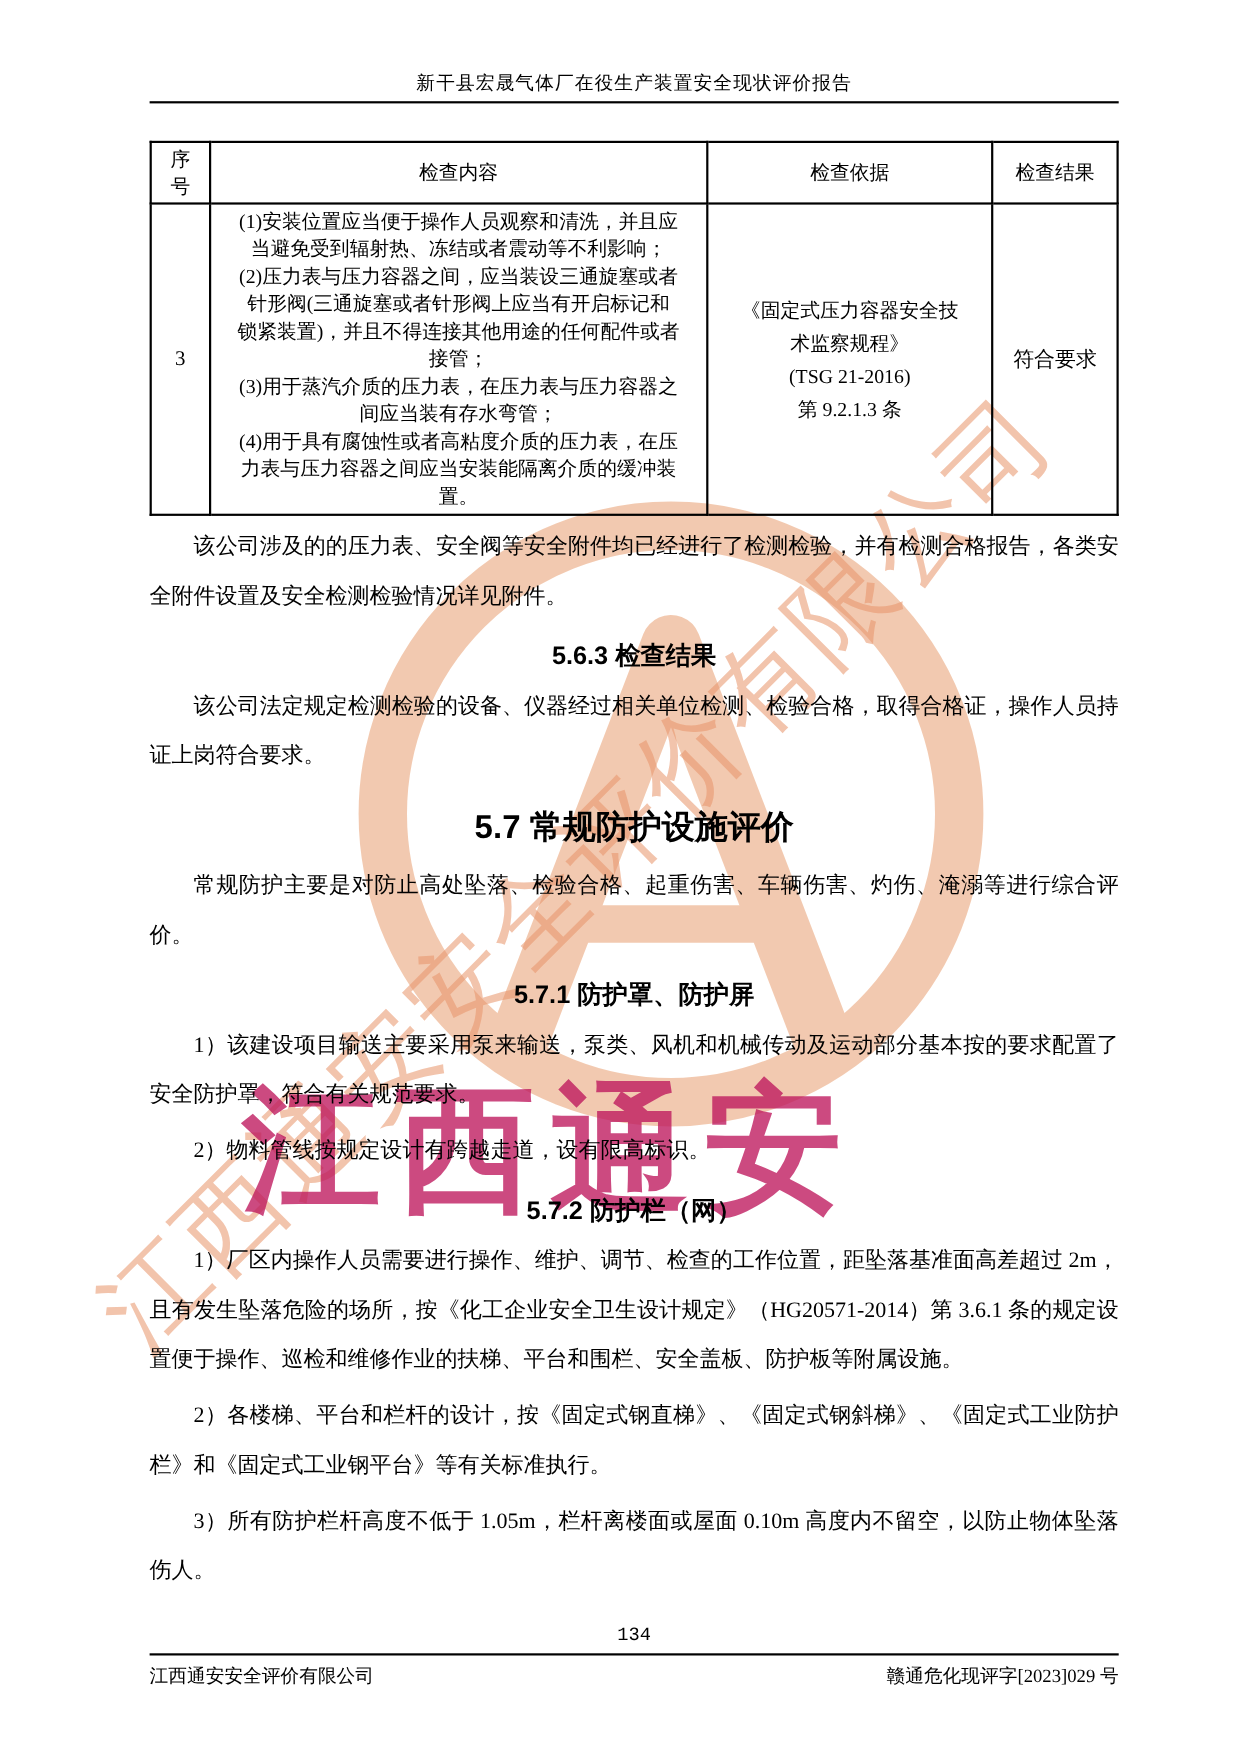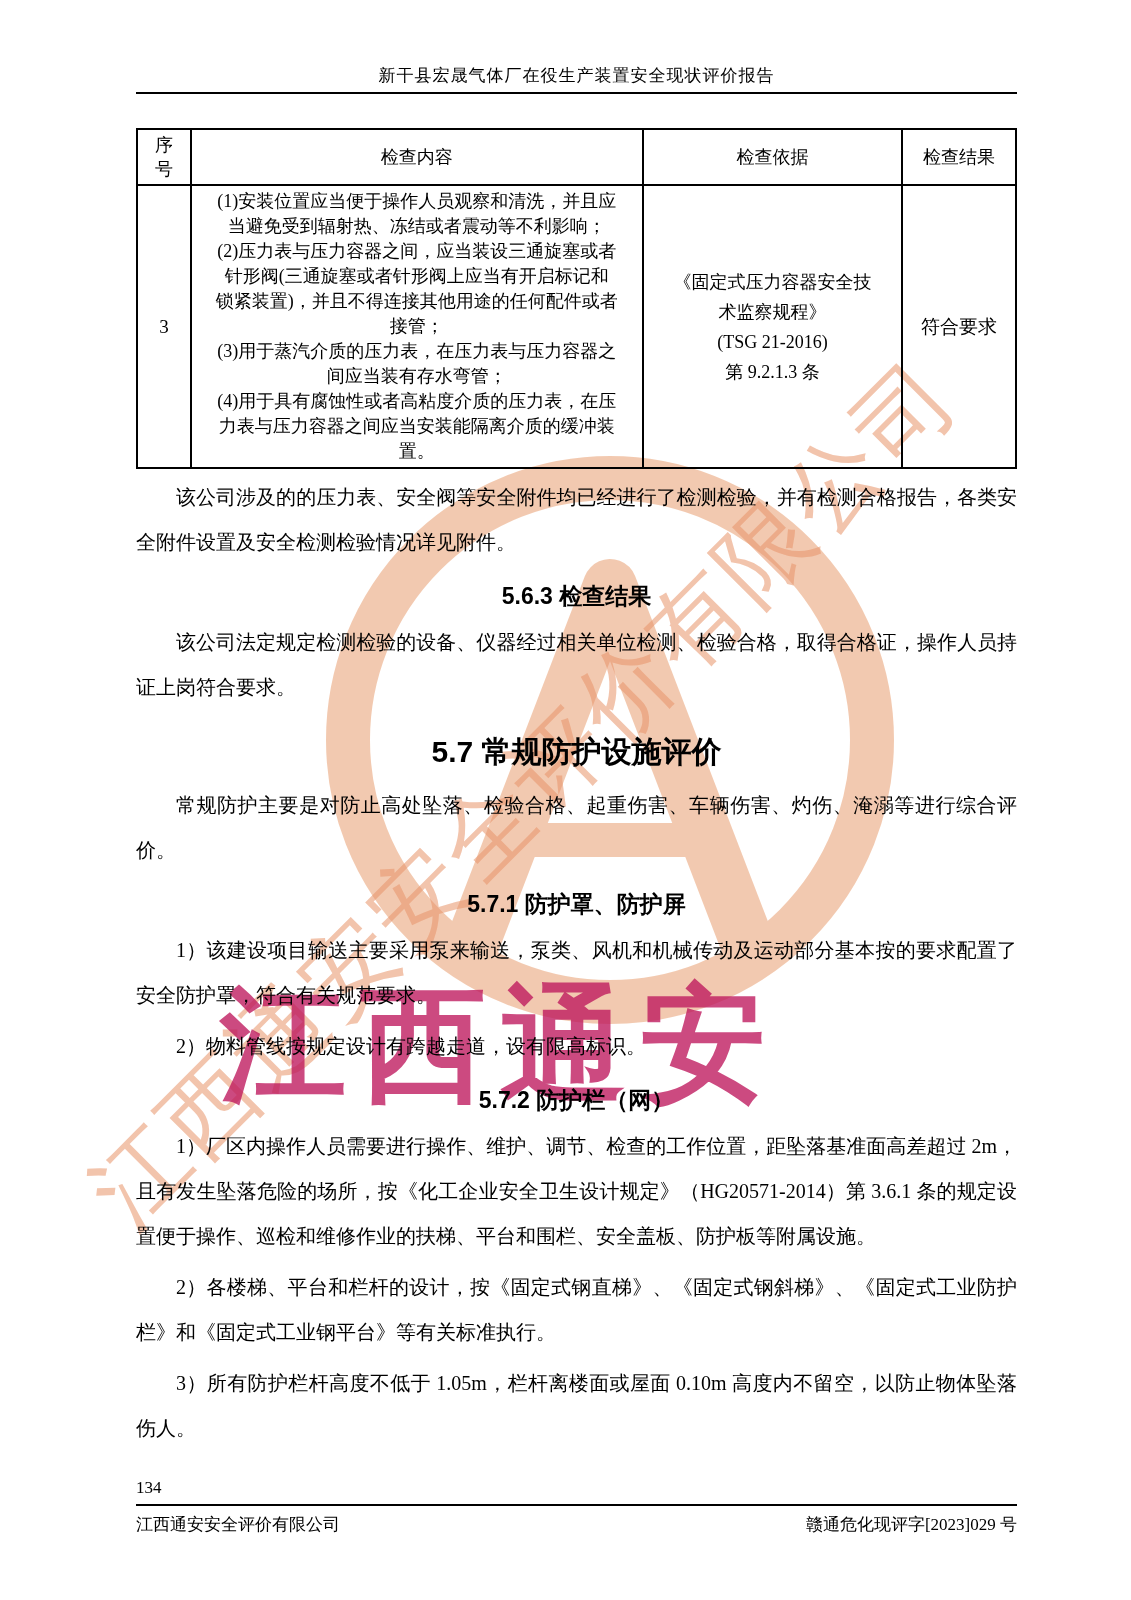--- a/index.html
+++ b/index.html
@@ -55,21 +55,21 @@
   .h2, .h3 {
     font-family: Liberation Sans, sans-serif;
     font-weight: 700;
     margin: 0;
     text-align: center;
   }
   .h2 { font-size: 30px; margin: 22px 0 10px; }
   .h3 { font-size: 23px; margin: 16px 0 8px; }
 
   .footer { position: absolute; left: 136px; width: 881px; top: 1478px; z-index: 2; font-size: 17px; }
-  .page-number { text-align: left; margin-bottom: 6px; }
+  .page-number { text-align: center; margin-bottom: 6px; font-family: Liberation Mono, monospace; }
   .footer-bar {
     border-top: 2px solid #000;
     padding-top: 7px;
     display: flex;
     justify-content: space-between;
   }
 
   
   .watermark { position: absolute; inset: 0; z-index: 1; pointer-events: none; overflow: hidden; }
   .wm-logo { position: absolute; left: 318px; top: 448px; width: 584px; height: 584px; opacity: 0.40; }

